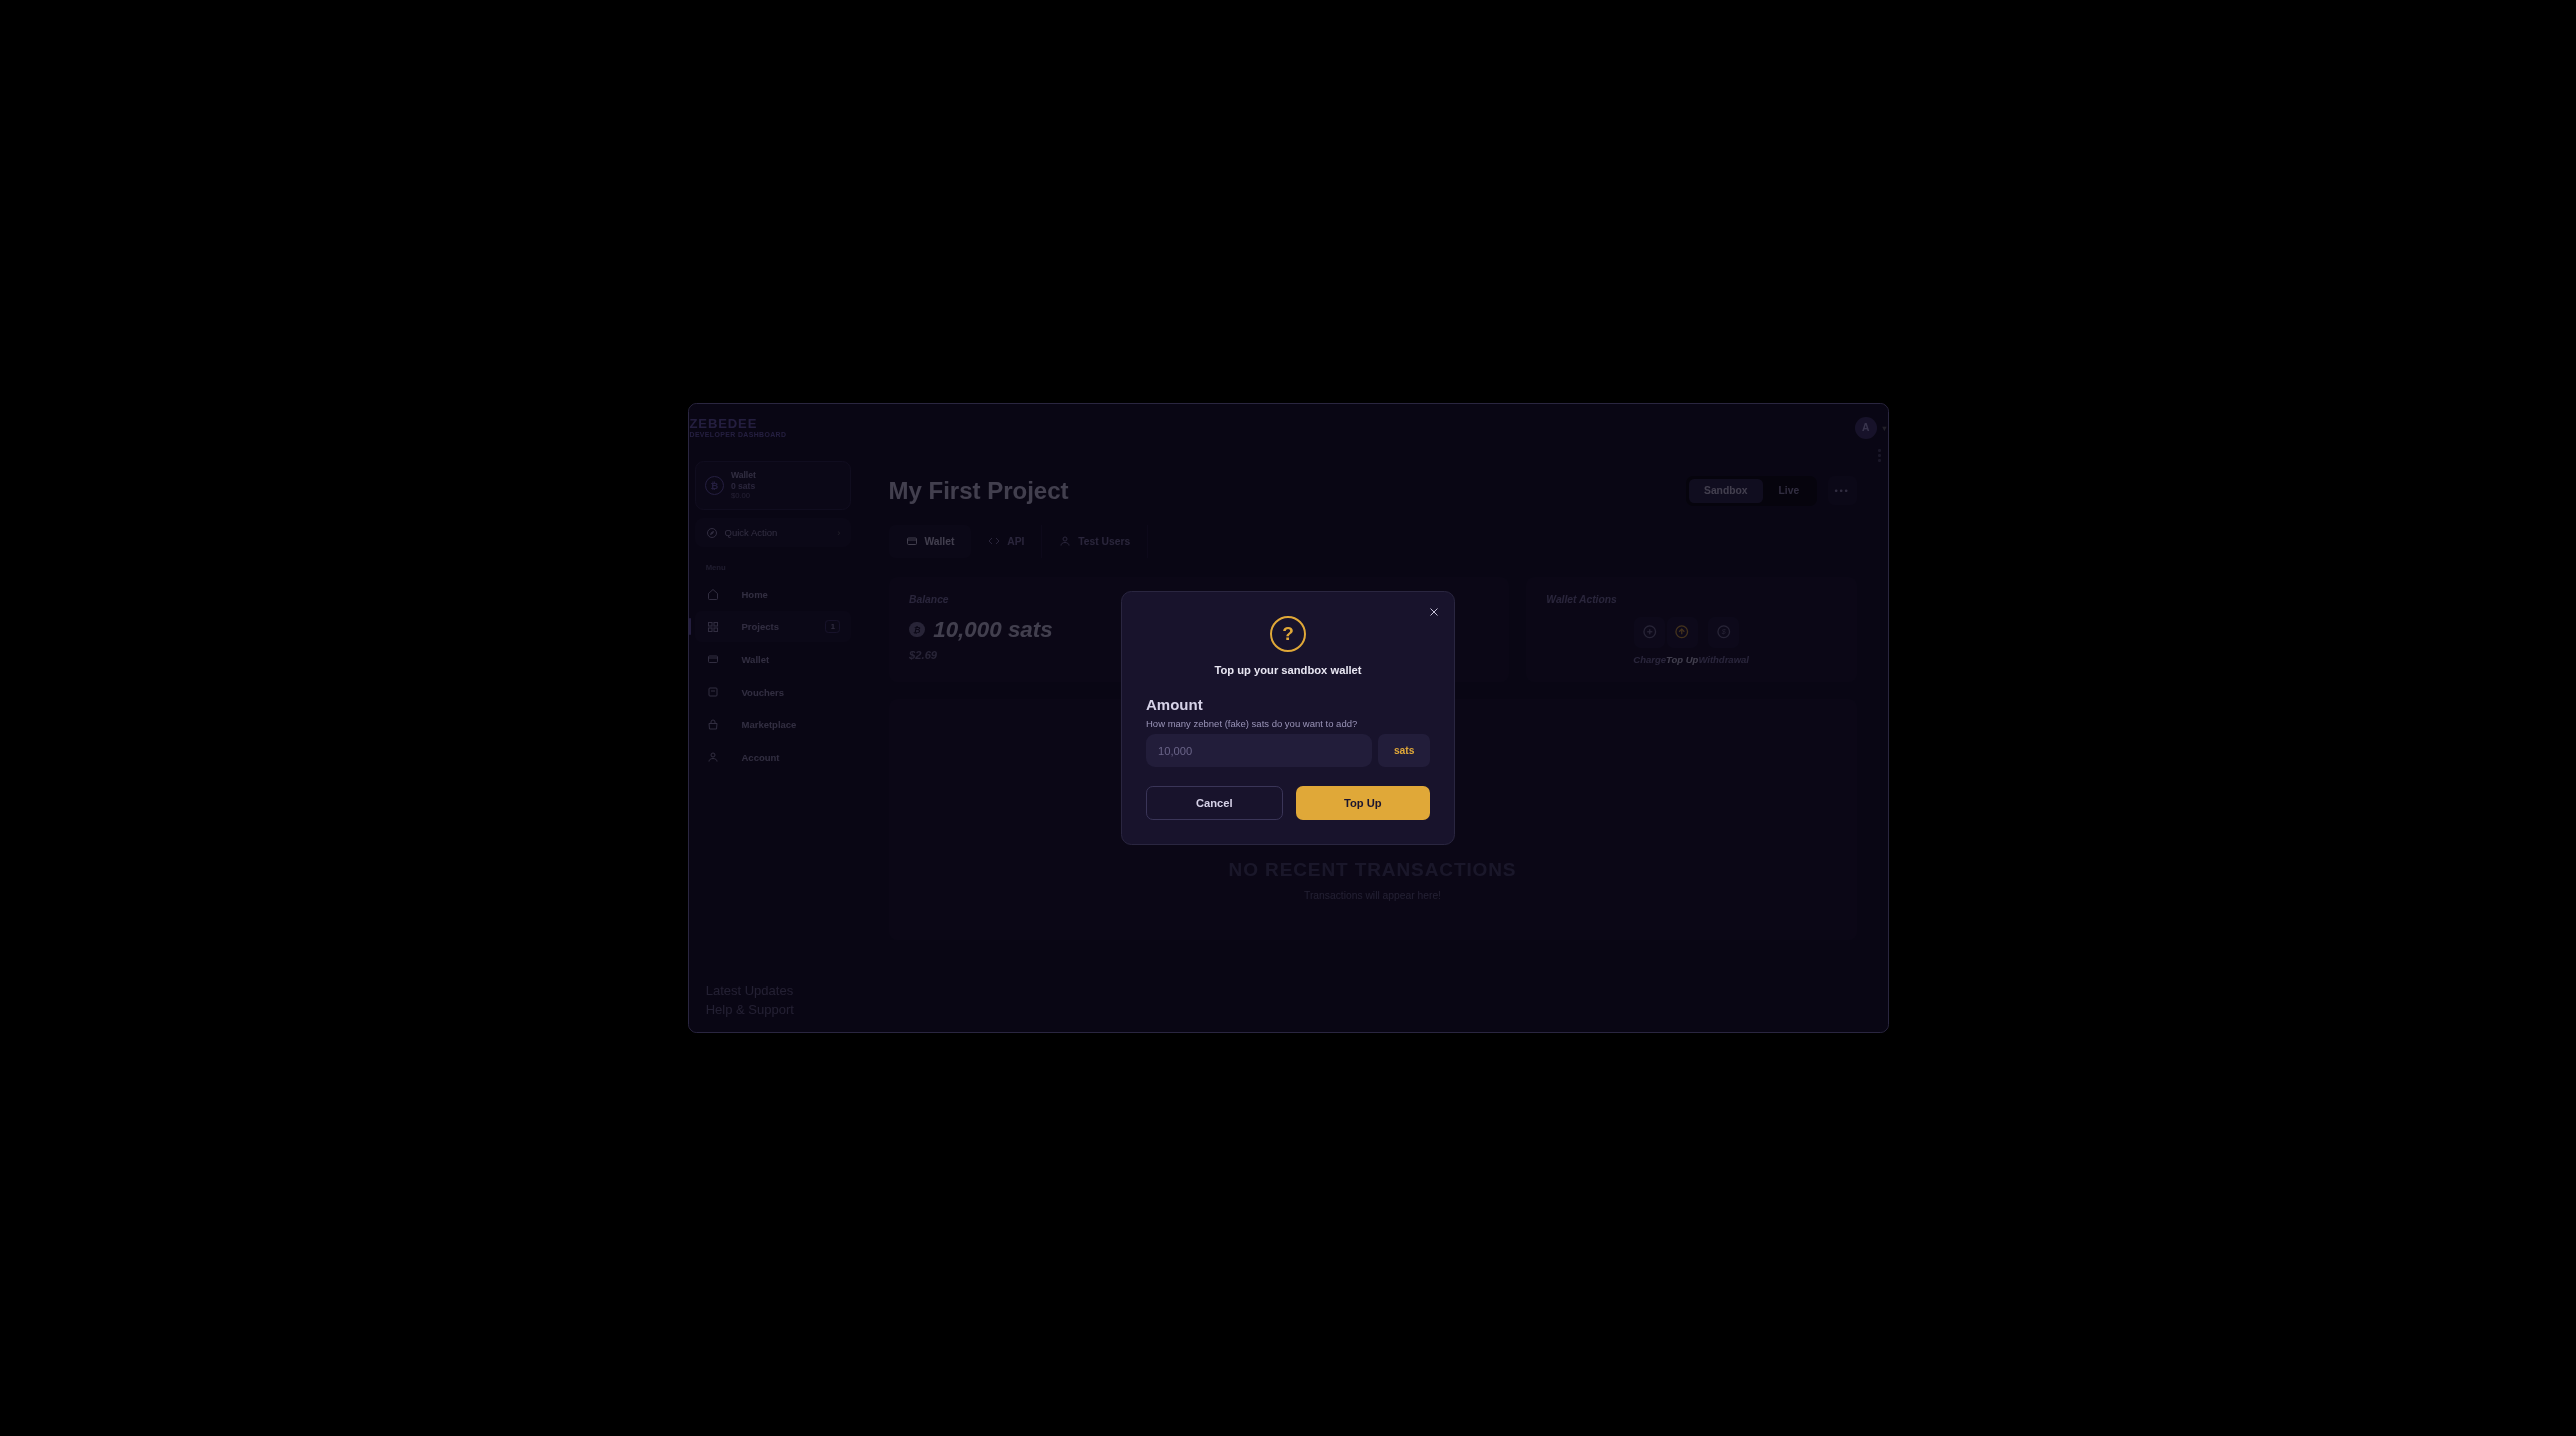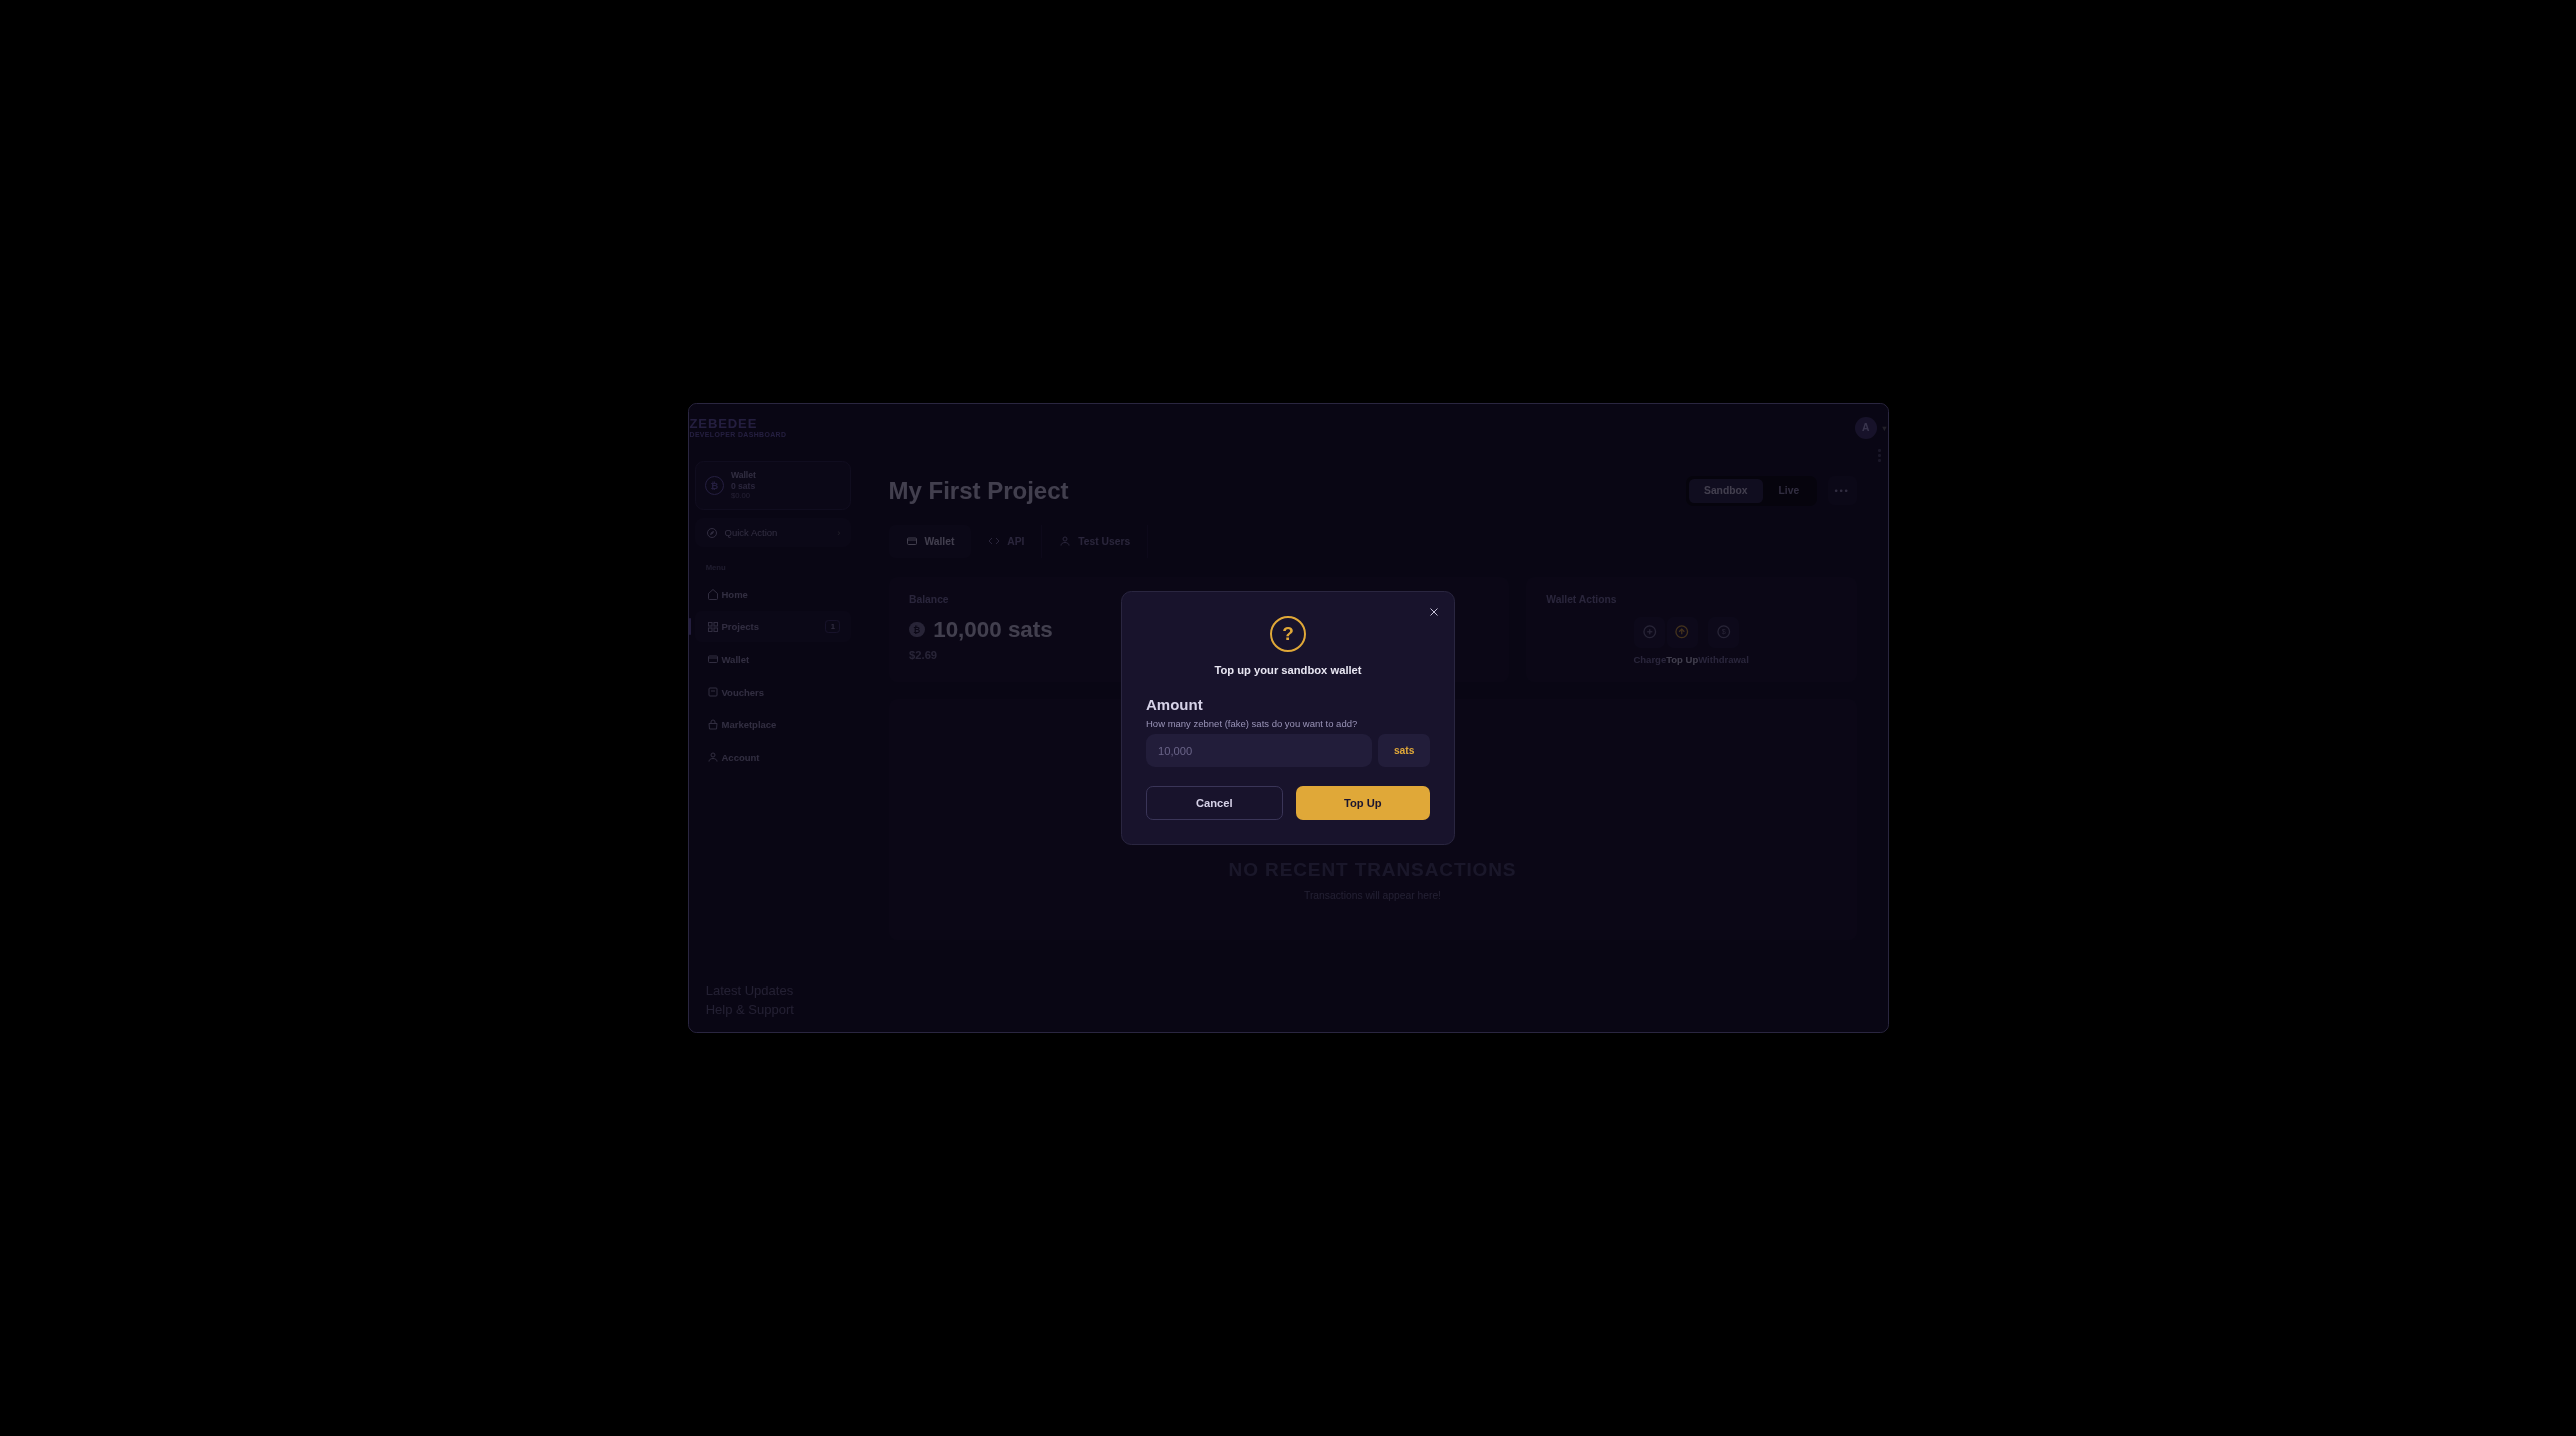--- a/index.html
+++ b/index.html
@@ -38,21 +38,21 @@
 .wallet-text .t2 { color: #8078a6; font-size: 8.6px; font-weight: 700; }
 .wallet-text .t3 { color: #6a6488; font-size: 7.7px; }
 
 .quick { background: #151027; border-radius: 8.6px; padding: 8.6px 10.3px; display: flex; align-items: center; justify-content: space-between; margin-bottom: 12px; color: #9a94b8; font-size: 9.5px; cursor: pointer; }
 .quick-l { display: flex; align-items: center; gap: 6.9px; }
 .chev { color: #666; }
 
 .menu-label { color: #5a5678; font-size: 7.7px; font-weight: 700; padding: 3.4px 10.3px; margin-bottom: 3.4px; }
 
 .nav { display: flex; flex-direction: column; gap: 1.7px; }
-.nav-item { display: flex; align-items: center; gap: 2px; padding: 8.6px 10.3px; border-radius: 6.9px; color: #9a94b8; font-size: 9.5px; font-weight: 600; cursor: pointer; position: relative; }
+.nav-item { display: flex; align-items: center; gap: 22px; padding: 8.6px 10.3px; border-radius: 6.9px; color: #9a94b8; font-size: 9.5px; font-weight: 600; cursor: pointer; position: relative; }
 .nav-item.active { background: #151027; }
 .nav-item.active::before { content: ""; position: absolute; left: -6.9px; top: 6.9px; bottom: 6.9px; width: 2.6px; background: #6b5fb5; border-radius: 1.7px; }
 .nav-ico { width: 13.8px; height: 13.8px; display: flex; align-items: center; justify-content: center; }
 .badge { margin-left: auto; border: 0.9px solid #3d3568; border-radius: 3.4px; padding: 0.9px 4.3px; font-size: 7.7px; color: #9a94b8; }
 
 .sidebar-footer { margin-top: auto; padding: 6.9px 10.3px; display: flex; flex-direction: column; gap: 3.4px; }
 .sidebar-footer a { color: #6a6488; font-size: 13px; text-decoration: none; }
 
 .main { flex: 1; padding: 24px 31px; overflow: auto; }
 .header-row { display: flex; align-items: center; justify-content: space-between; margin-bottom: 19px; }
@@ -61,21 +61,21 @@
 .toggle { display: flex; background: #000000; border-radius: 6.9px; padding: 2.6px; }
 .toggle-btn { padding: 6.9px 15.5px; border-radius: 5.2px; font-size: 10.3px; font-weight: 600; color: #9a94b8; cursor: pointer; }
 .toggle-btn.on { background: #262040; color: #d6d2e8; }
 .more-btn { width: 29px; height: 29px; background: #151027; border-radius: 6.9px; display: flex; align-items: center; justify-content: center; color: #9a94b8; cursor: pointer; letter-spacing: 1.7px; font-size: 9.5px; }
 
 .tabs { display: flex; gap: 0; margin-bottom: 19px; }
 .tab { display: flex; align-items: center; gap: 6.9px; padding: 10.3px 17px; font-size: 10.3px; color: #8078a6; font-weight: 600; cursor: pointer; border-right: 0.9px solid #1a1530; }
 .tab.active { background: #151027; border-radius: 6.9px; color: #d6d2e8; border-right: none; }
 .tab svg { width: 12px; height: 12px; }
 
-.cards { display: flex; gap: 17px; margin-bottom: 17px; }
+.cards { display: flex; gap: 17px; margin-bottom: 17px; font-style: italic; }
 .card { background: #120d22; border-radius: 8.6px; padding: 17px 20.6px; }
 .card.balance { flex: 2; }
 .card.actions { flex: 1; }
 .card-label { color: #8078a6; font-size: 10.3px; font-weight: 600; margin-bottom: 12px; }
 .balance-row { display: flex; align-items: center; gap: 8.6px; }
 .btc-ico { width: 15.5px; height: 15.5px; background: #7a7496; border-radius: 50%; display: flex; align-items: center; justify-content: center; color: #120d22; font-size: 8.6px; font-weight: 800; }
 .balance-v { color: #d6d2e8; font-size: 22.4px; font-weight: 800; }
 .balance-usd { color: #7a7496; font-size: 11.2px; font-weight: 600; margin-top: 6.9px; }
 
 .action-list { display: flex; justify-content: center; }

